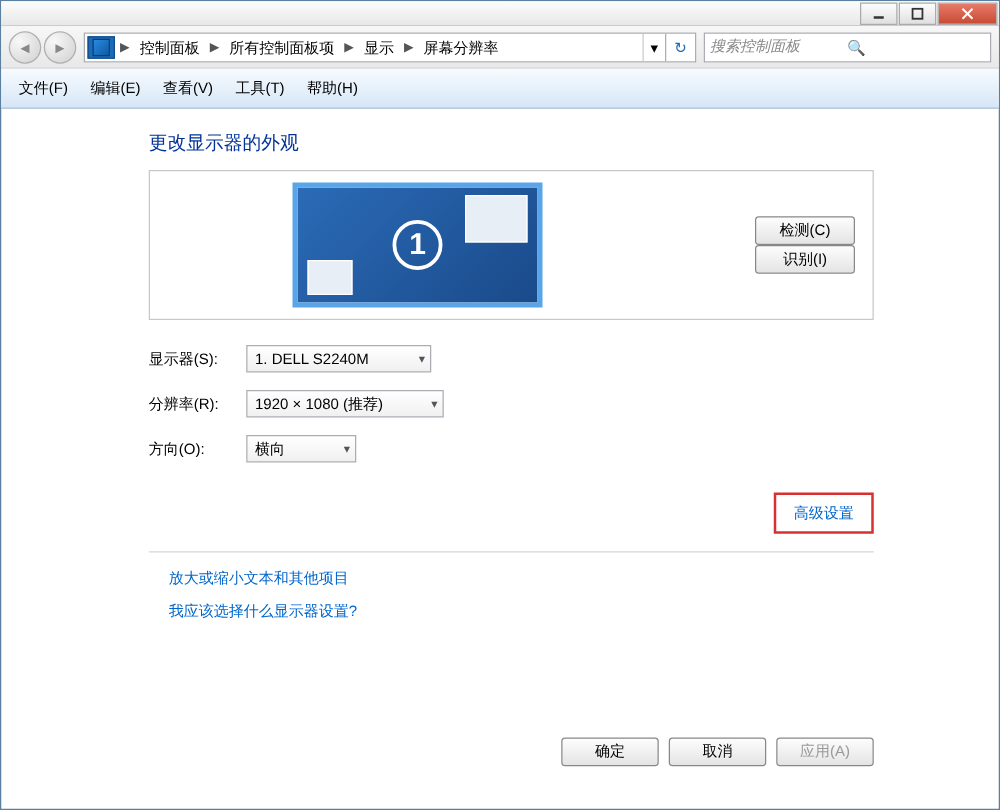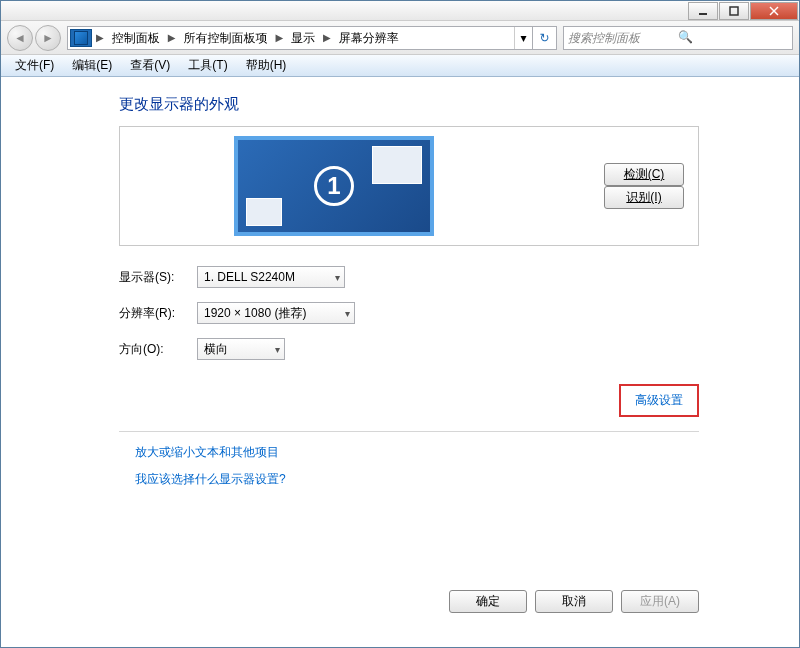--- a/index.html
+++ b/index.html
@@ -16,38 +16,38 @@
 .nav-arrows { display: flex; gap: 2px; }
 .nav-circle { width: 26px; height: 26px; border-radius: 50%; background: radial-gradient(circle at 30% 30%, #f8f8f8, #d0d0d0); border: 1px solid #b0b0b0; display: flex; align-items: center; justify-content: center; color: #888; }
 .addr-wrap { display: flex; align-items: stretch; border: 1px solid #abadb3; background: #fff; height: 24px; flex: 1; }
 .addr-icon { width: 22px; display: flex; align-items: center; justify-content: center; background: #1e6ab5; color: #fff; font-size: 10px; border:1px solid #0c4d8c; margin:2px; }
 .addr-icon-inner { width:14px; height:14px; background: linear-gradient(135deg,#2b8adf,#0c5aa6); border:1px solid #083f78; }
 .breadcrumb { display: flex; align-items: center; }
 .crumb { padding: 0 6px; line-height: 22px; color: #000; }
 .crumb-sep { color: #555; font-size: 10px; padding: 0 2px; }
 .addr-drop { width: 18px; border-left: 1px solid #ccc; display: flex; align-items: center; justify-content: center; margin-left: auto; }
 .refresh-btn { width: 24px; border-left: 1px solid #abadb3; display: flex; align-items: center; justify-content: center; color: #1e6ab5; }
-.search-box { width: 230px; height: 24px; border: 1px solid #abadb3; background: #fff; display: flex; align-items: flex-start; padding: 3px 4px; color: #888; font-style: italic; }
+.search-box { width: 230px; height: 24px; border: 1px solid #abadb3; background: #fff; display: flex; align-items: center; padding: 3px 4px; color: #888; font-style: italic; }
 .search-box span { flex: 1; }
 .search-icon { color: #2060c0; font-style: normal; }
 
-.menubar { height: 22px; background: linear-gradient(#f7fbff, #d6e6f6); border-bottom: 1px solid #a0b8d0; display: flex; align-items: center; padding: 0 6px; gap: 2px; }
+.menubar { height: 32px; background: linear-gradient(#f7fbff, #d6e6f6); border-bottom: 1px solid #a0b8d0; display: flex; align-items: center; padding: 0 6px; gap: 2px; }
 .menu-item { padding: 2px 8px; }
 
 .content { flex: 1; padding: 18px 100px 10px 118px; overflow: hidden; display: flex; flex-direction: column; }
 
 .page-title { color: #003399; font-size: 15px; margin-bottom: 12px; font-weight: normal; }
 
 .preview-area { border: 1px solid #c8c8c8; height: 120px; display: flex; align-items: center; padding: 8px 14px; margin-bottom: 20px; }
 .monitor-prev { width: 200px; height: 100px; background: linear-gradient(135deg, #2b6bb7, #1a4a8a); border: 4px solid #5aa5e8; position: relative; margin-left: 100px; display:flex; align-items:center; justify-content:center; }
 .monitor-num { width: 40px; height: 40px; border-radius: 50%; border: 3px solid #fff; color: #fff; font-size: 24px; font-weight: bold; display: flex; align-items: center; justify-content: center; }
 .mini-win { position: absolute; background: #e8eef6; border: 1px solid #fff; }
 .mini-win.a { right: 8px; top: 6px; width: 50px; height: 38px; }
 .mini-win.b { left: 8px; bottom: 6px; width: 36px; height: 28px; }
-.side-btns { margin-left: auto; display: flex; flex-direction: column; gap: 0; text-decoration: underline; }
+.side-btns { margin-left: auto; display: flex; flex-direction: column; gap: 0; }
 .std-btn { min-width: 80px; height: 23px; border: 1px solid #888; background: linear-gradient(#fdfdfd, #e4e4e4); border-radius: 3px; font-size: 12px; padding: 0 12px; cursor: pointer; }
 .std-btn:disabled { color: #999; }
 
 .form-row { display: flex; align-items: center; margin-bottom: 14px; }
 .form-label { width: 78px; }
 .dropdown { height: 22px; border: 1px solid #abadb3; background: linear-gradient(#fff, #f0f0f0); padding: 0 20px 0 6px; display: flex; align-items: center; position: relative; font-size: 12px; }
 .dropdown::after { content: "▾"; position: absolute; right: 4px; color: #555; font-size: 10px; }
 .dd-display { width: 148px; }
 .dd-res { width: 158px; }
 .dd-orient { width: 88px; }

